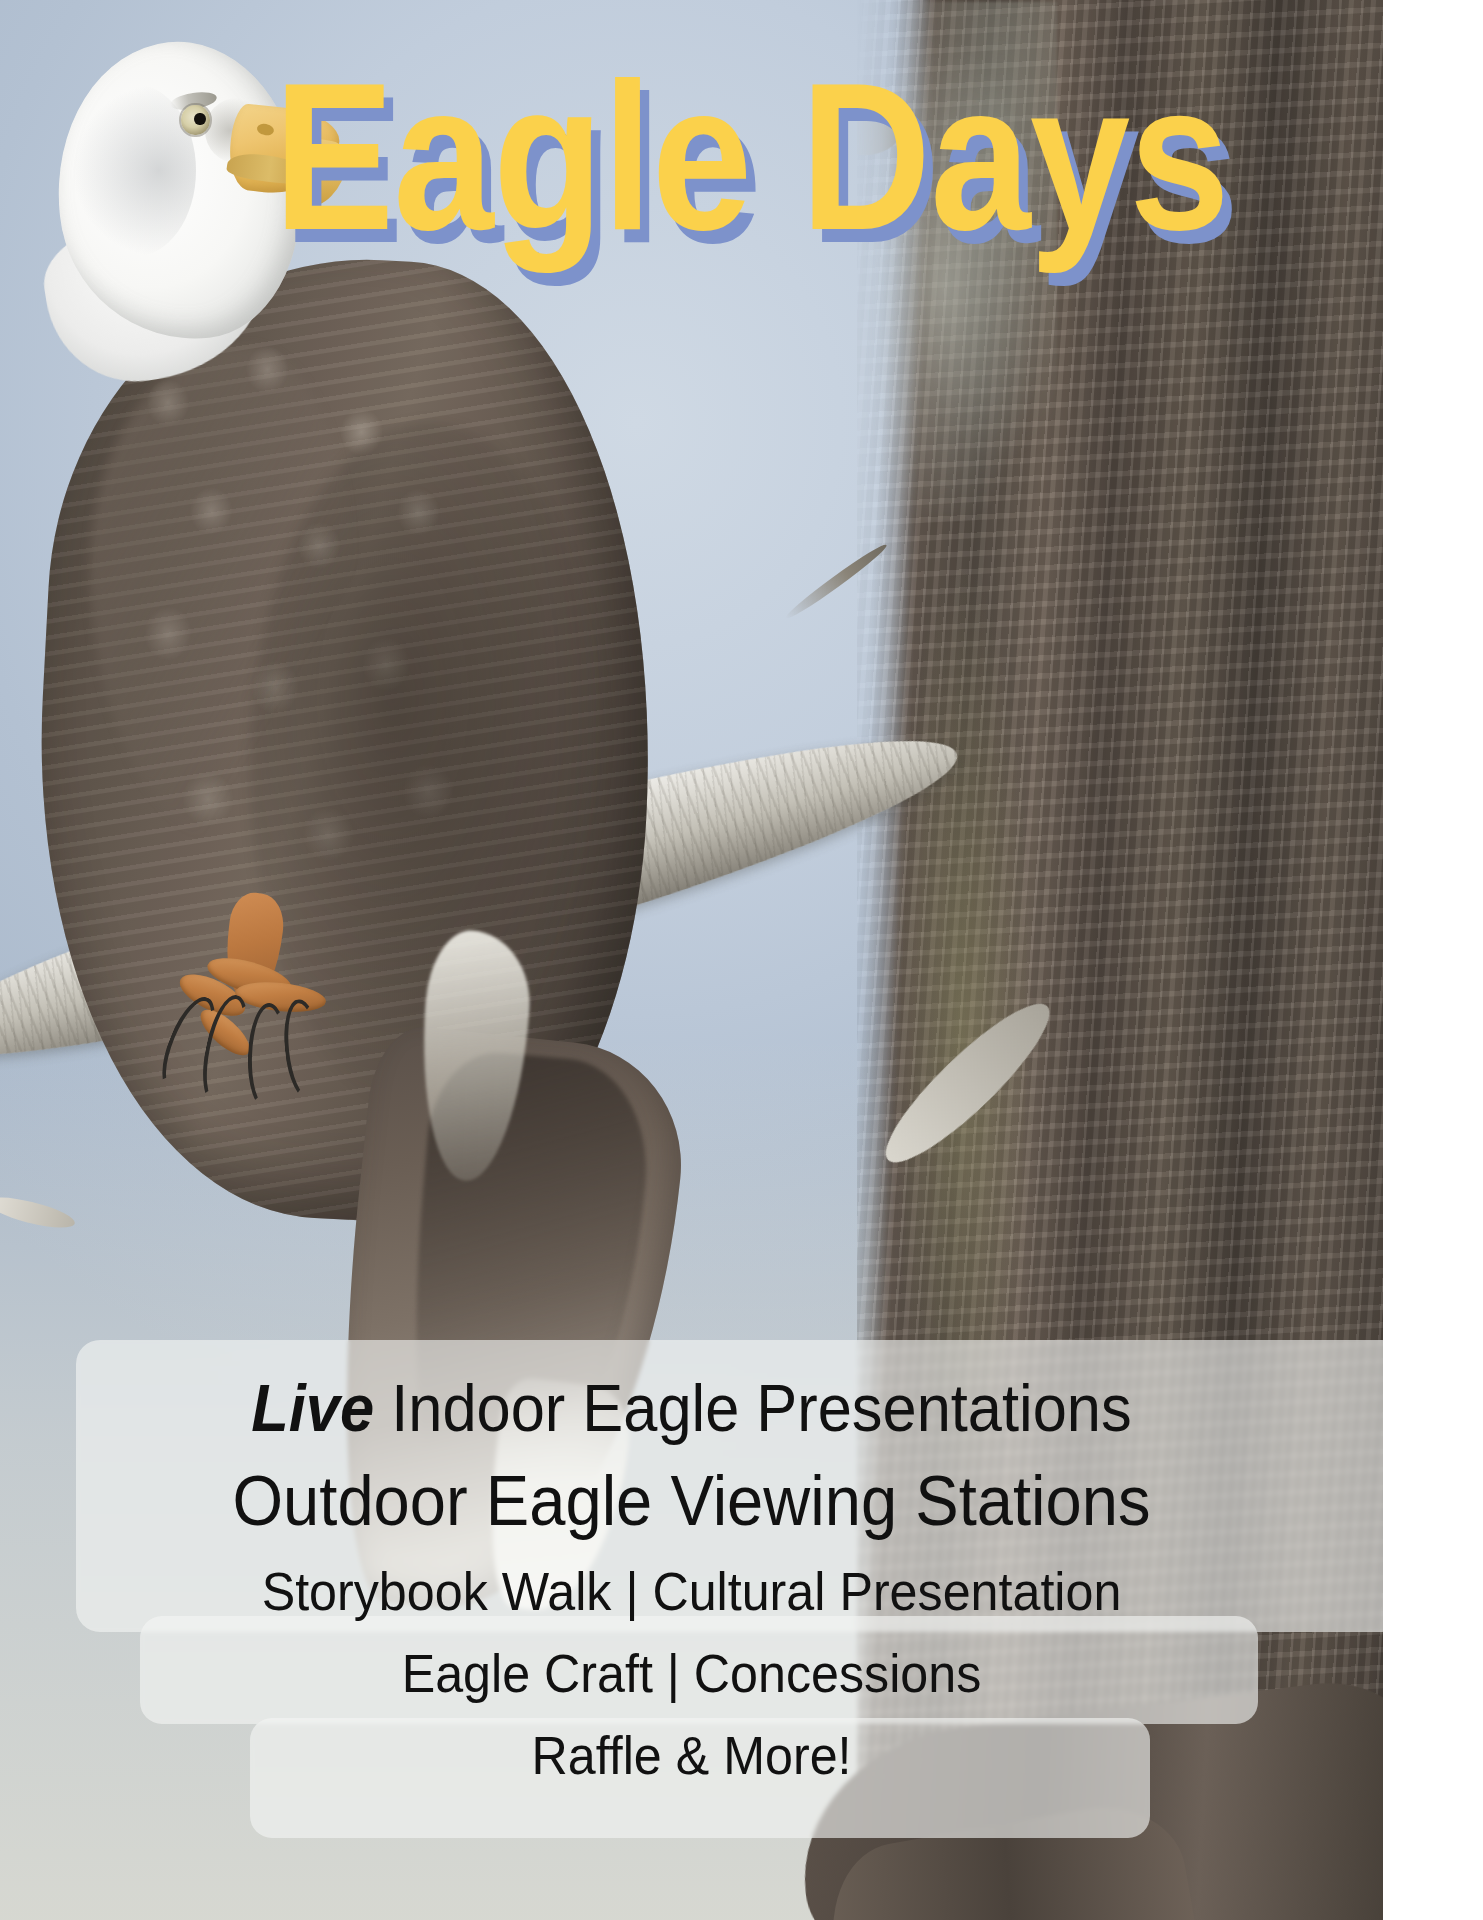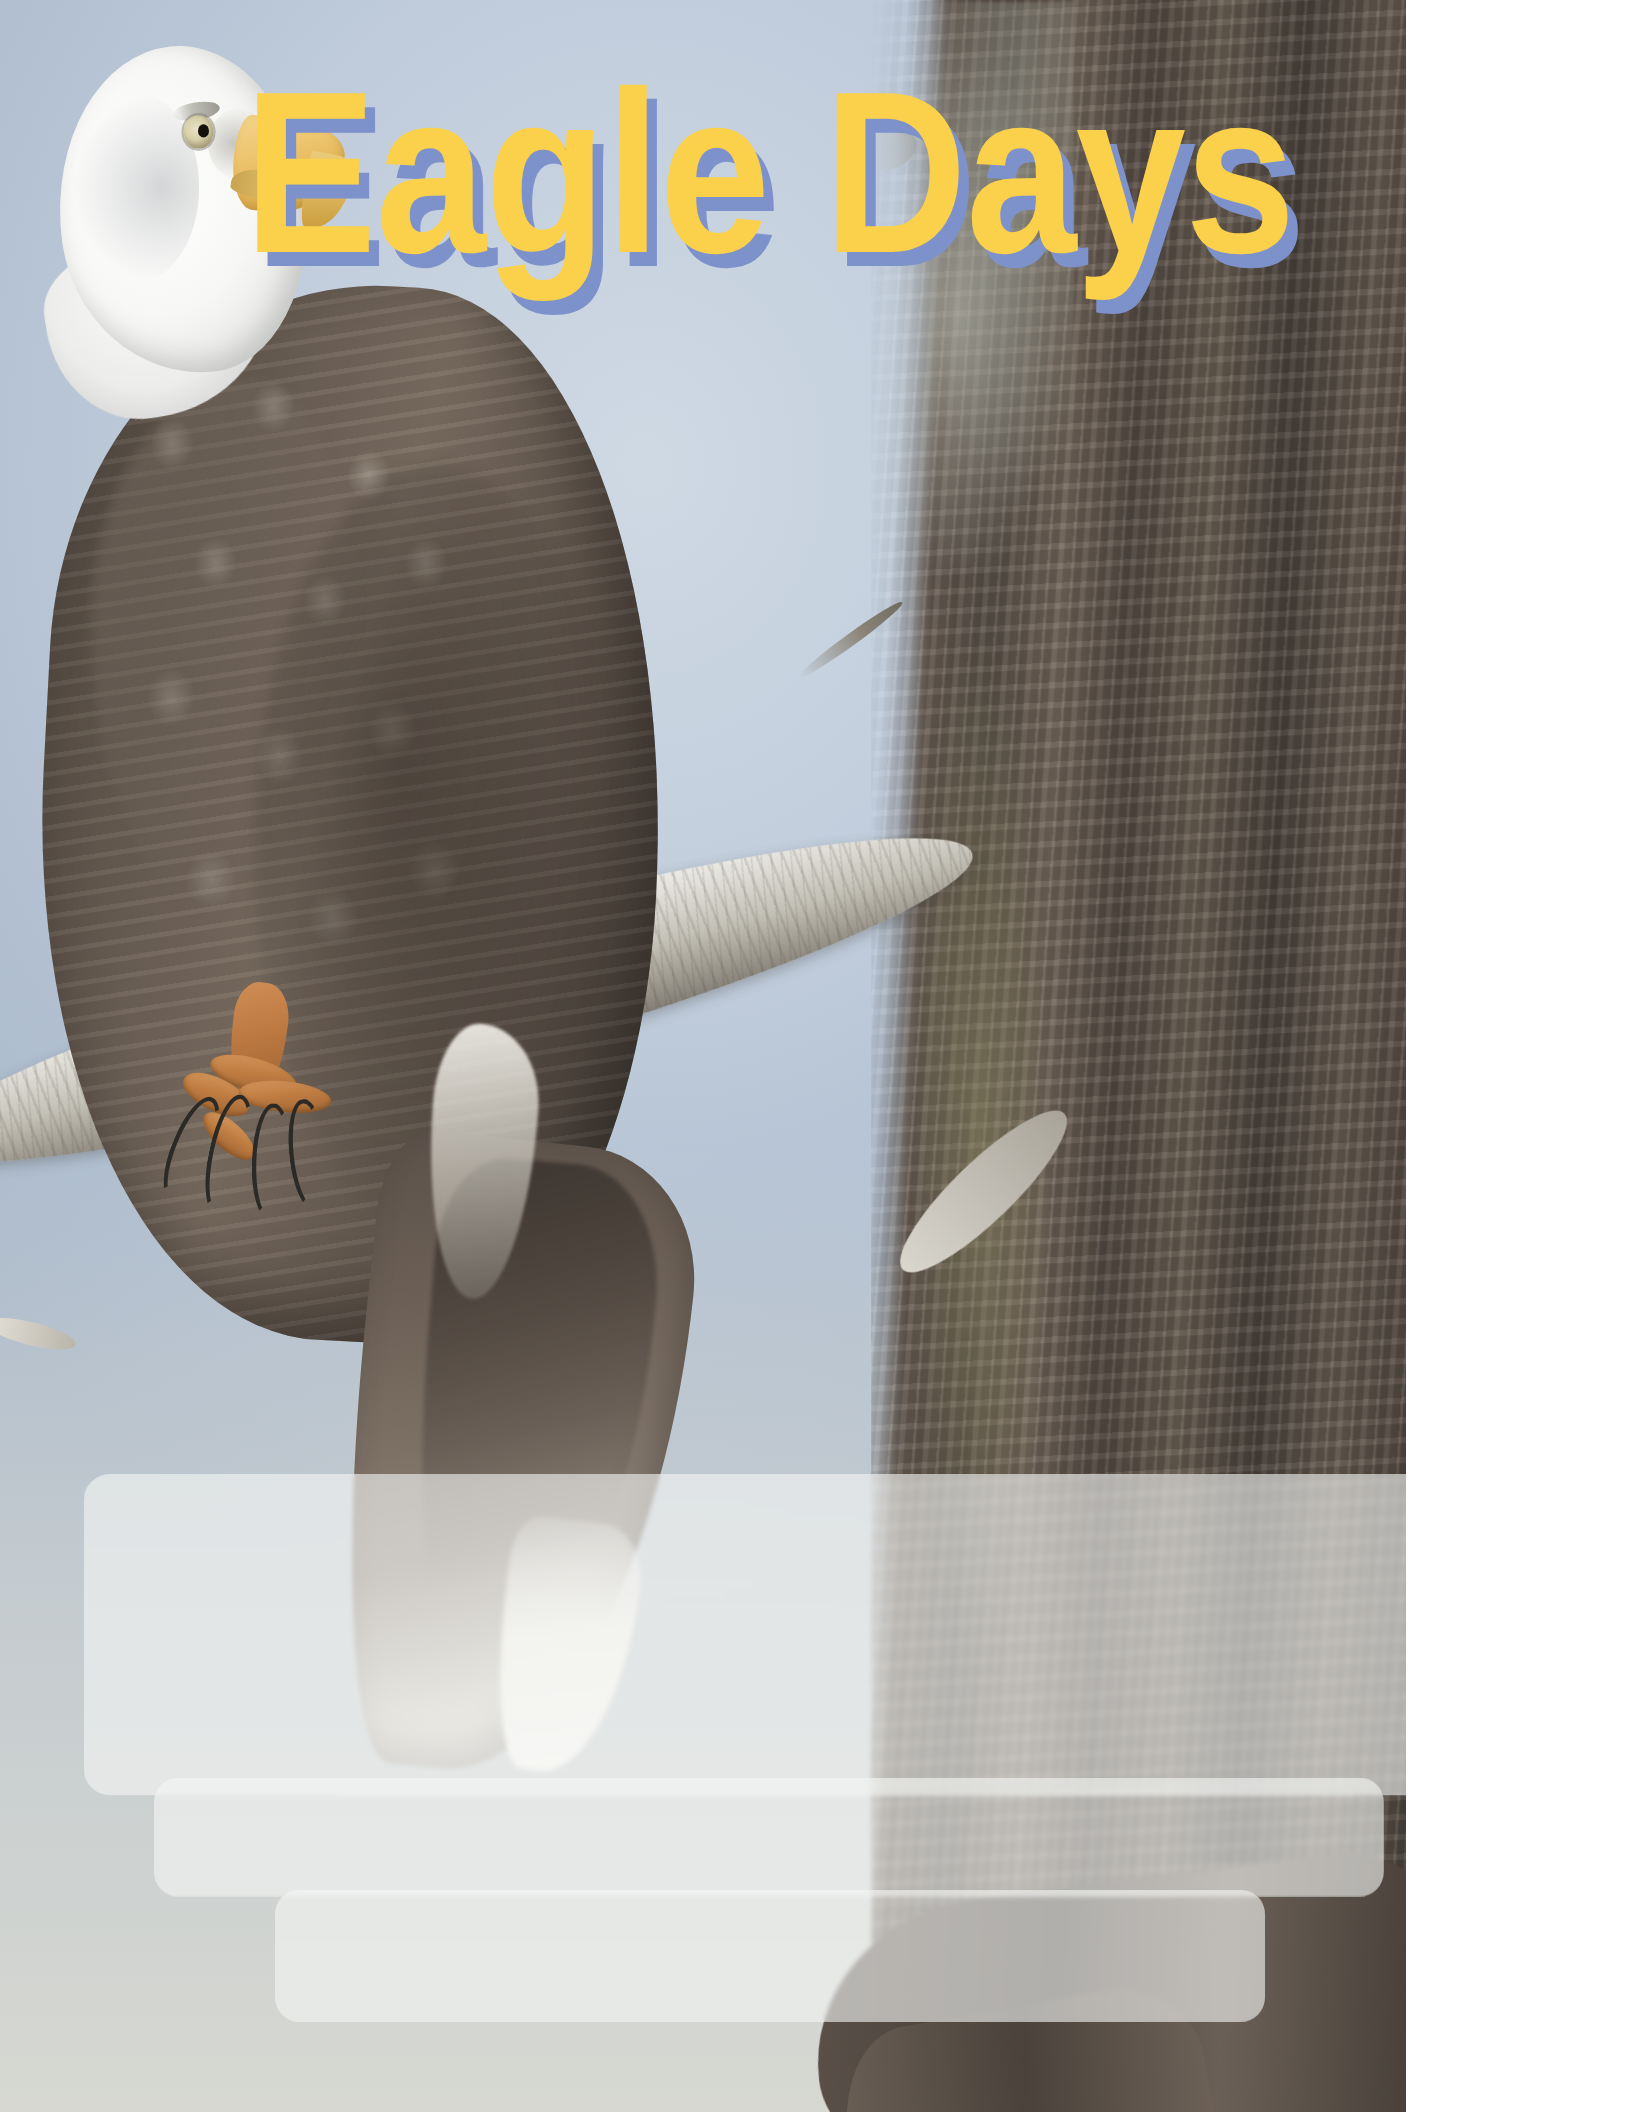--- a/index.html
+++ b/index.html
@@ -7,21 +7,21 @@
   html, body {
     width: 1483px; height: 1920px;
     background: #ffffff;
     font-family: "Liberation Sans", sans-serif;
     overflow: hidden;
   }
 
   
   .poster {
     position: relative;
-    width: 1278px;
+    width: 1383px;
     height: 1920px;
     overflow: hidden;
     background: #b9c6d4;
   }
 
   
   .photo { position: absolute; inset: 0; overflow: hidden; }
 
   
   .sky {
@@ -476,14 +476,23 @@
     <div class="title" style="--title-color: #FBD14B; --title-shadow: #7D92CB; color: rgb(251, 209, 75); text-shadow: rgb(125, 146, 203) 11px 13px 0px;">Eagle Days</div>
   </div>
 
 
   <div class="panel-layer">
     <div class="glass g1"></div>
     <div class="glass g2"></div>
     <div class="glass g3"></div>
   </div>
 
+  <div class="detail-block">
+    <div class="d-line big">
+      <span class="em">Live</span><span> Indoor Eagle Presentations</span>
+    </div>
+    <div class="d-line big2">Outdoor Eagle Viewing Stations</div>
+    <div class="d-line small">Storybook Walk | Cultural Presentation</div>
+    <div class="d-line small">Eagle Craft | Concessions</div>
+    <div class="d-line small">Raffle &amp; More!</div>
+  </div>
 
 </div>
 
 </body></html>

